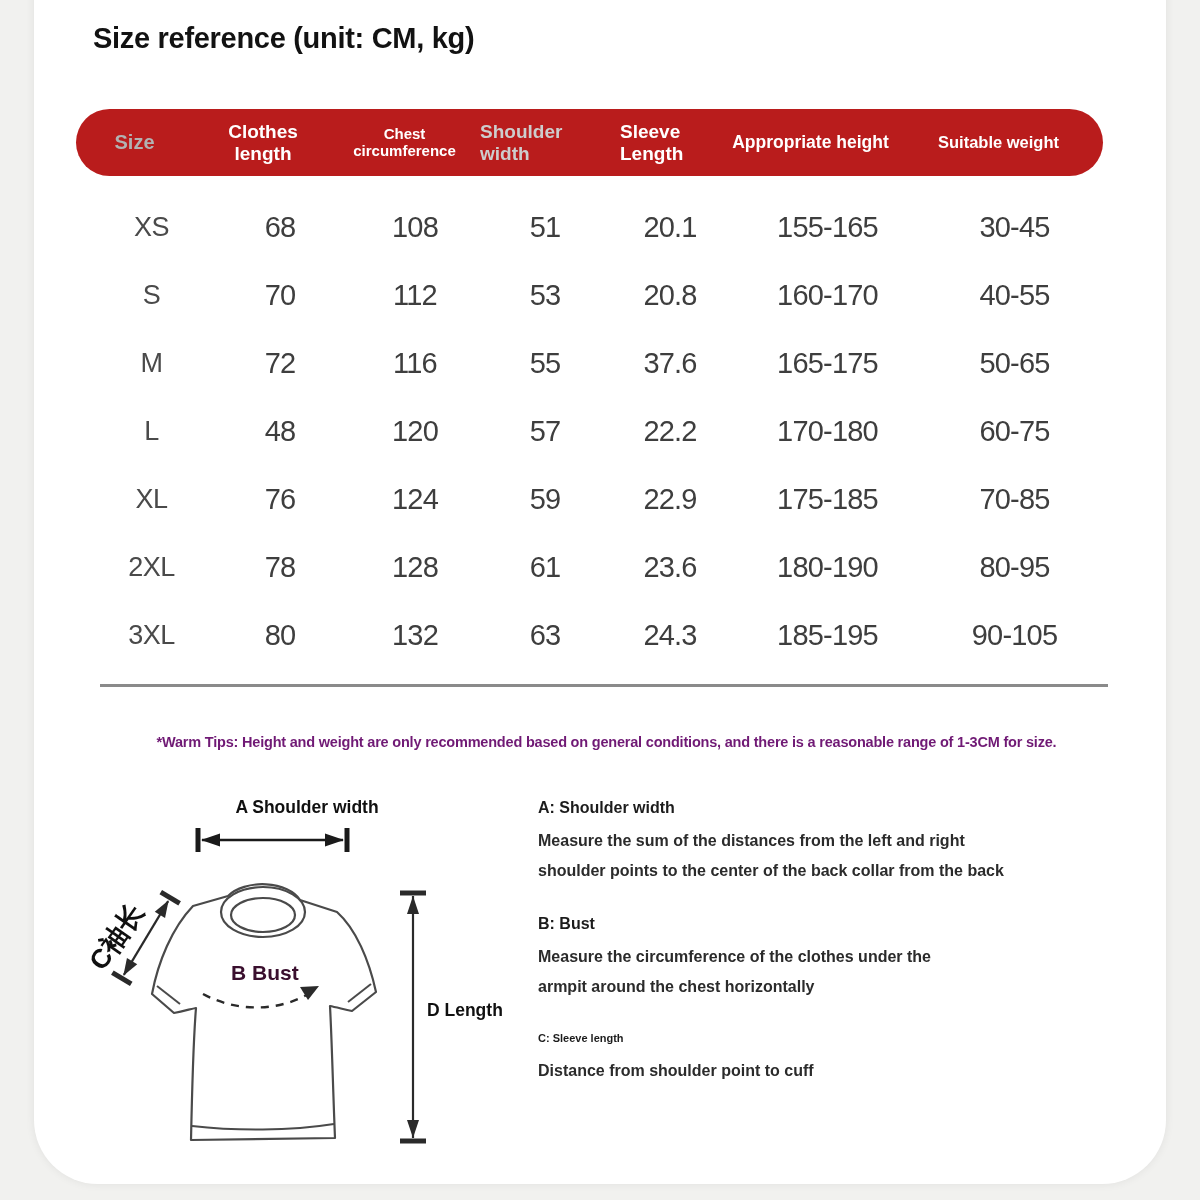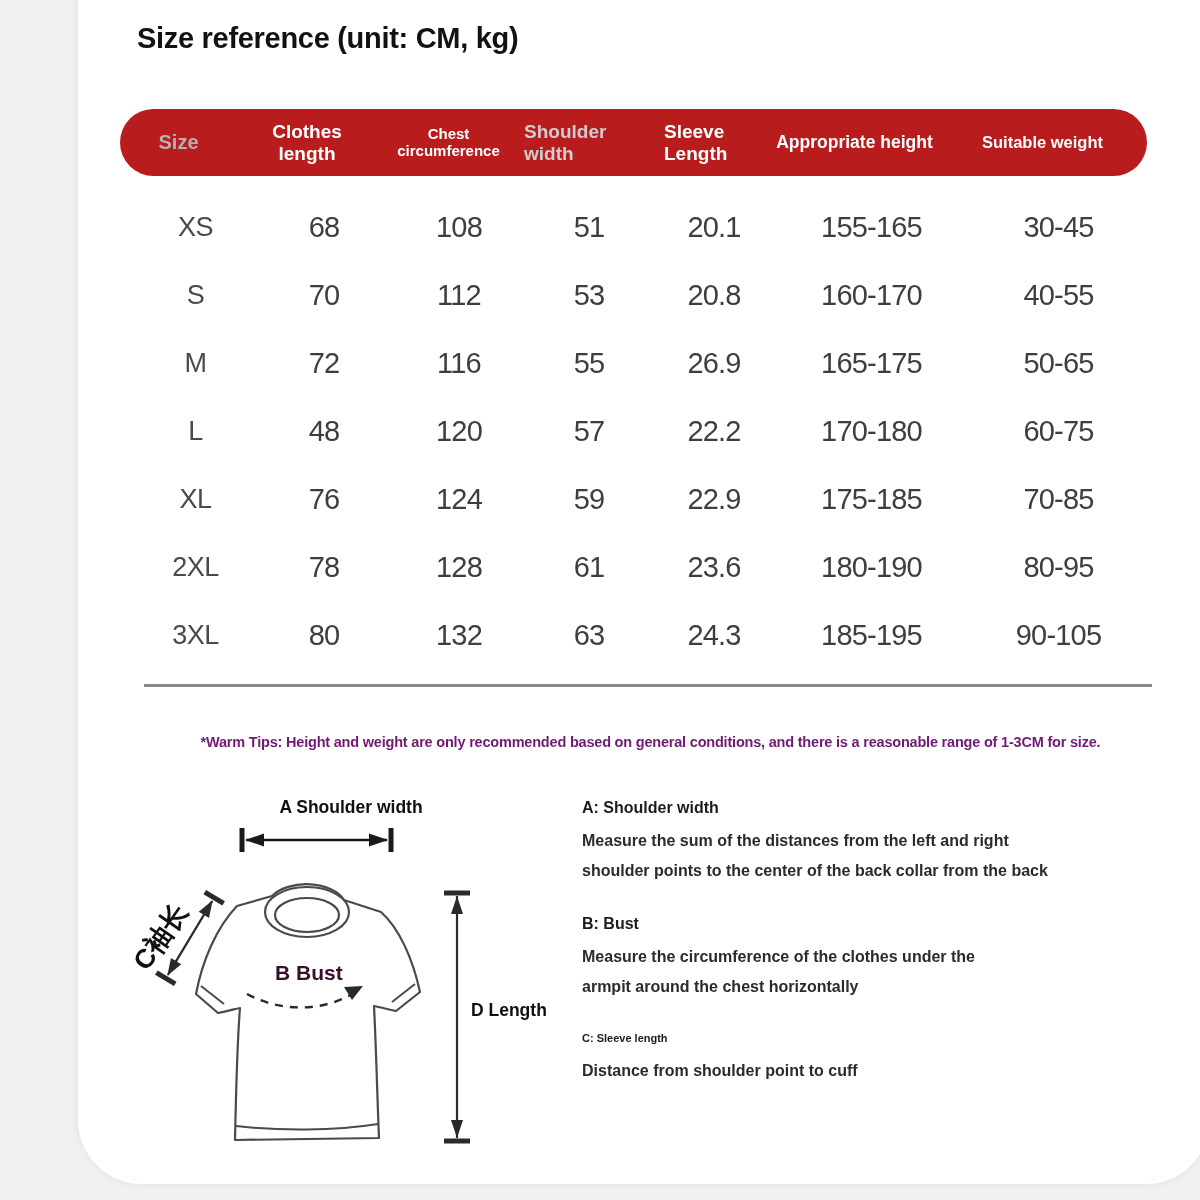--- a/index.html
+++ b/index.html
@@ -3,21 +3,21 @@
 <meta charset="utf-8">
 <style>
   html,body{margin:0;padding:0;}
   body{
     width:1200px;height:1200px;
     background:#f1f1ef;
     font-family:"Liberation Sans",sans-serif;
     overflow:hidden;
     position:relative;
   }
-  .page{position:absolute;inset:0;width:1092px;height:1200px;margin-left:44px;}
+  .page{position:absolute;inset:0;width:1092px;height:1200px;}
   .card{
     position:absolute;left:34px;top:-70px;width:1132px;height:1254px;
     background:#ffffff;border-radius:64px;
     box-shadow:0 0 10px rgba(0,0,0,0.07);
   }
   .page-title{
     position:absolute;left:93px;top:22px;margin:0;
     font-size:29px;font-weight:700;color:#121212;letter-spacing:-0.3px;
   }
   
@@ -107,21 +107,21 @@
       <div class="v">53</div>
       <div class="v">20.8</div>
       <div class="v">160-170</div>
       <div class="v last">40-55</div>
     </div>
     <div class="trow">
       <div class="s">M</div>
       <div class="v">72</div>
       <div class="v">116</div>
       <div class="v">55</div>
-      <div class="v">26.9</div>
+      <div class="v">37.6</div>
       <div class="v">165-175</div>
       <div class="v last">50-65</div>
     </div>
     <div class="trow">
       <div class="s">L</div>
       <div class="v">48</div>
       <div class="v">120</div>
       <div class="v">57</div>
       <div class="v">22.2</div>
       <div class="v">170-180</div>

